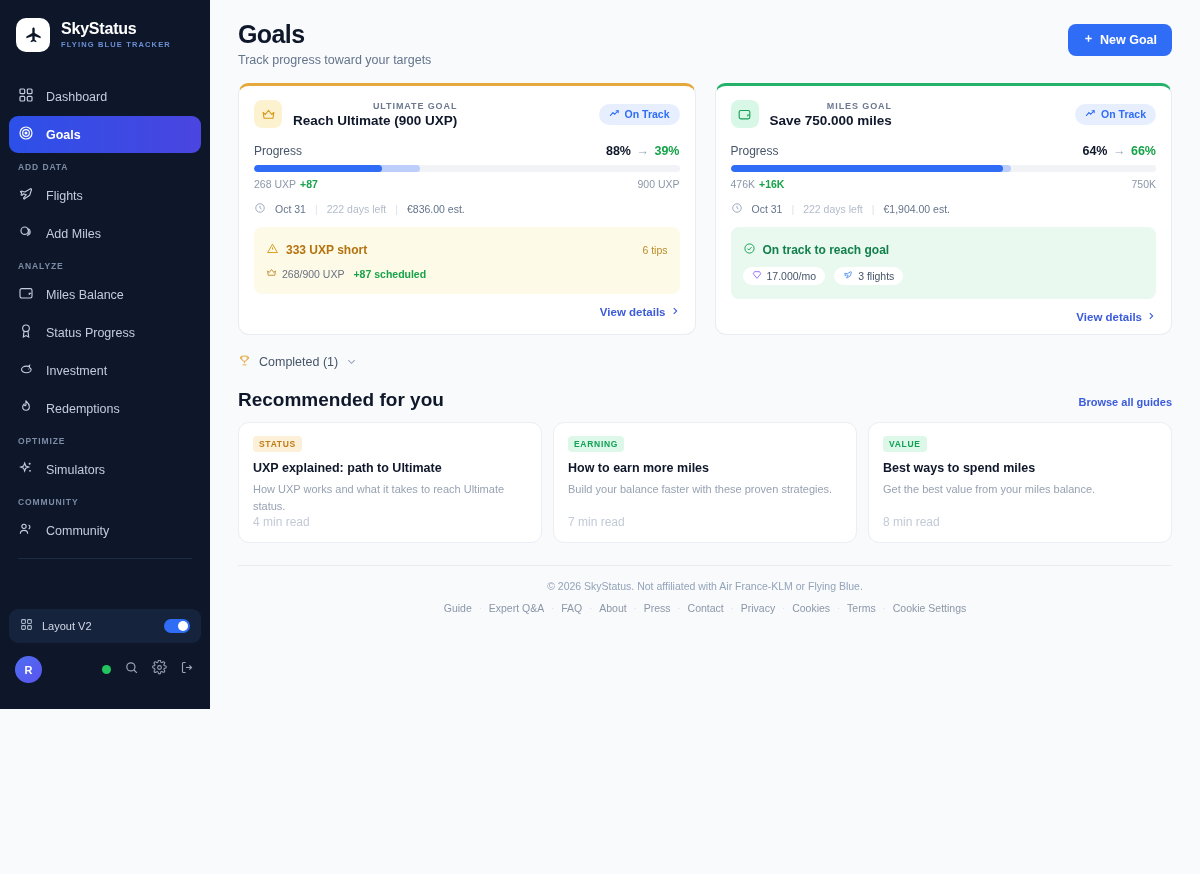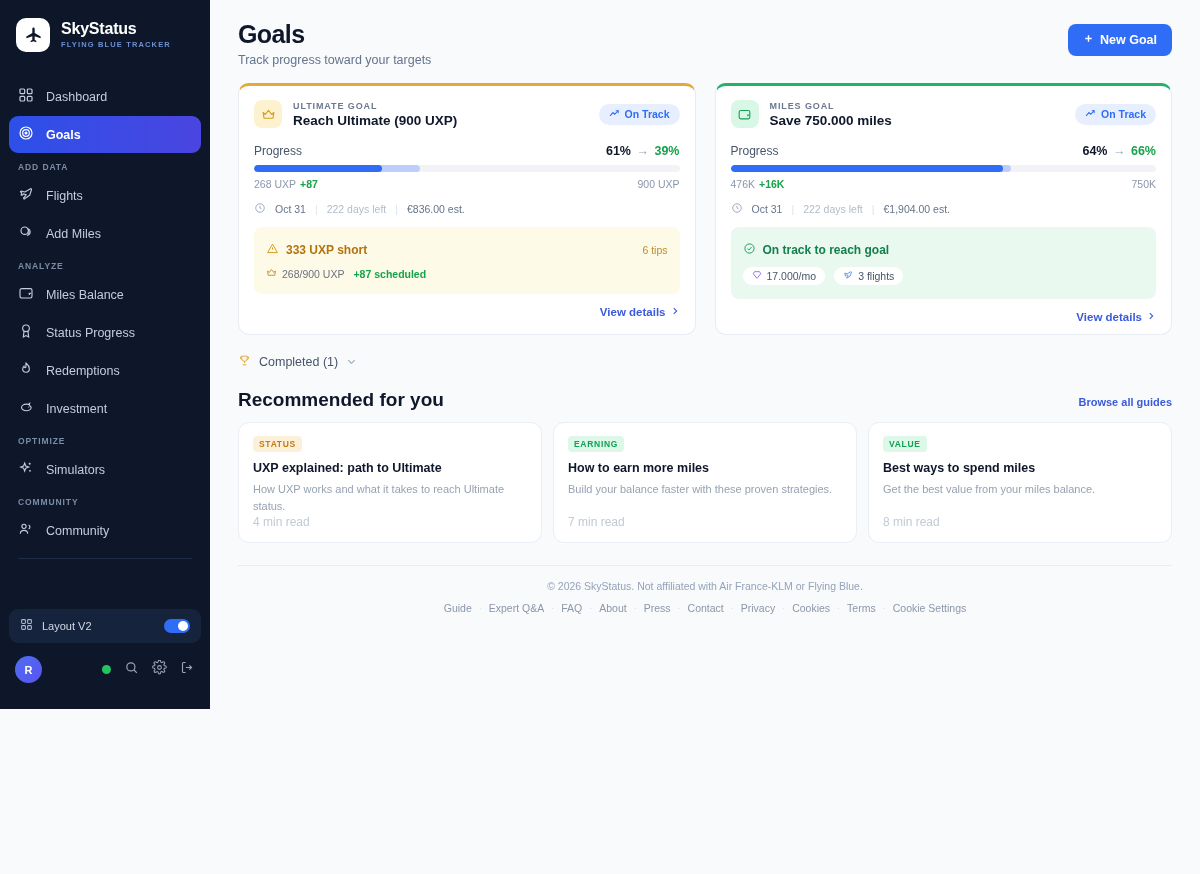--- a/index.html
+++ b/index.html
@@ -74,21 +74,21 @@
   .page-title { font-size: 25px; font-weight: bold; color: #0f172a; letter-spacing: -0.6px; }
   .page-sub { font-size: 12.5px; color: #64748b; margin-top: 4px; }
   .new-goal-btn {
     margin-left: auto; margin-top: 4px;
     background: #2f6df6; color: #fff; border: none; border-radius: 8px;
     padding: 9px 15px; font-size: 12.5px; font-weight: bold; cursor: pointer;
     display: flex; align-items: center; gap: 6px;
     font-family: "Liberation Sans", sans-serif;
   }
 
-  .goal-grid { display: flex; gap: 19px; }
+  .goal-grid { display: flex; gap: 19px; text-align: right; }
   .goal-card {
     flex: 1; background: #ffffff; border: 1px solid #e8edf4; border-radius: 11px;
     border-top: 3px solid #e5a93b; overflow: hidden; padding: 14px 15px 11px 15px;
   }
   .goal-card.green { border-top-color: #24b26b; }
 
   .goal-head { display: flex; align-items: center; gap: 11px; }
   .goal-icon { width: 28px; height: 28px; border-radius: 8px; display: flex; align-items: center; justify-content: center; flex: 0 0 28px; }
   .goal-icon.gold { background: #fdf2cf; }
   .goal-icon.mint { background: #d9f7e6; }
@@ -242,33 +242,33 @@
           <svg width="16" height="16" viewBox="0 0 24 24" fill="none" stroke="currentColor" stroke-width="1.7">
               <circle cx="12" cy="8" r="5"></circle>
               <path d="M9 12.5 8 21l4-2.2L16 21l-1-8.5"></path>
             </svg>
         </span>
         <span>Status Progress</span>
       </div>
       <div class="nav-item">
         <span>
           <svg width="16" height="16" viewBox="0 0 24 24" fill="none" stroke="currentColor" stroke-width="1.7">
-              <path d="M12 3s5 4.2 5 8.7A5 5 0 0 1 7 12c0-2 1-3.3 2-4.2 0 1.6.8 2.4 1.6 2.4.8 0 1.4-.7 1.4-2 0-2-.5-3.8 0-5.2z"></path>
-            </svg>
-        </span>
-        <span>Redemptions</span>
-      </div>
-      <div class="nav-item">
-        <span>
-          <svg width="16" height="16" viewBox="0 0 24 24" fill="none" stroke="currentColor" stroke-width="1.7">
               <path d="M18 10.5c1 .4 1.6 1.2 1.7 2.2 0 2.8-3.2 5-7.2 5s-7.2-2.2-7.2-5 3.2-5 7.2-5c1 0 2 .1 2.9.4l2-1.6-.4 2.6z"></path>
               <circle cx="16" cy="12" r=".9" fill="currentColor" stroke="none"></circle>
             </svg>
         </span>
         <span>Investment</span>
+      </div>
+      <div class="nav-item">
+        <span>
+          <svg width="16" height="16" viewBox="0 0 24 24" fill="none" stroke="currentColor" stroke-width="1.7">
+              <path d="M12 3s5 4.2 5 8.7A5 5 0 0 1 7 12c0-2 1-3.3 2-4.2 0 1.6.8 2.4 1.6 2.4.8 0 1.4-.7 1.4-2 0-2-.5-3.8 0-5.2z"></path>
+            </svg>
+        </span>
+        <span>Redemptions</span>
       </div>
 
       <div class="nav-section">OPTIMIZE</div>
       <div class="nav-item">
         <span>
           <svg width="16" height="16" viewBox="0 0 24 24" fill="none" stroke="currentColor" stroke-width="1.6">
               <path d="M10 4.5 11.6 9 16 10.6 11.6 12.2 10 16.6 8.4 12.2 4 10.6 8.4 9z"></path>
               <path d="M17.5 4v3M16 5.5h3M18 15v2.5M16.8 16.2h2.4"></path>
             </svg>
         </span>
@@ -368,21 +368,21 @@
                   <path d="M15.5 6H20v4.5"></path>
                 </svg>
             </span>
             <span>On Track</span>
           </div>
         </div>
 
         <div class="prog-row">
           <span class="prog-label">Progress</span>
           <span class="prog-vals">
-            <span>61%</span>
+            <span>88%</span>
             <span class="arrow">→</span>
             <span class="to">39%</span>
           </span>
         </div>
         <div class="bar">
           <div class="proj" style="width: 39%;"></div>
           <div class="cur" style="width: 30%;"></div>
         </div>
         <div class="bar-cap">
           <span>268 UXP</span>

